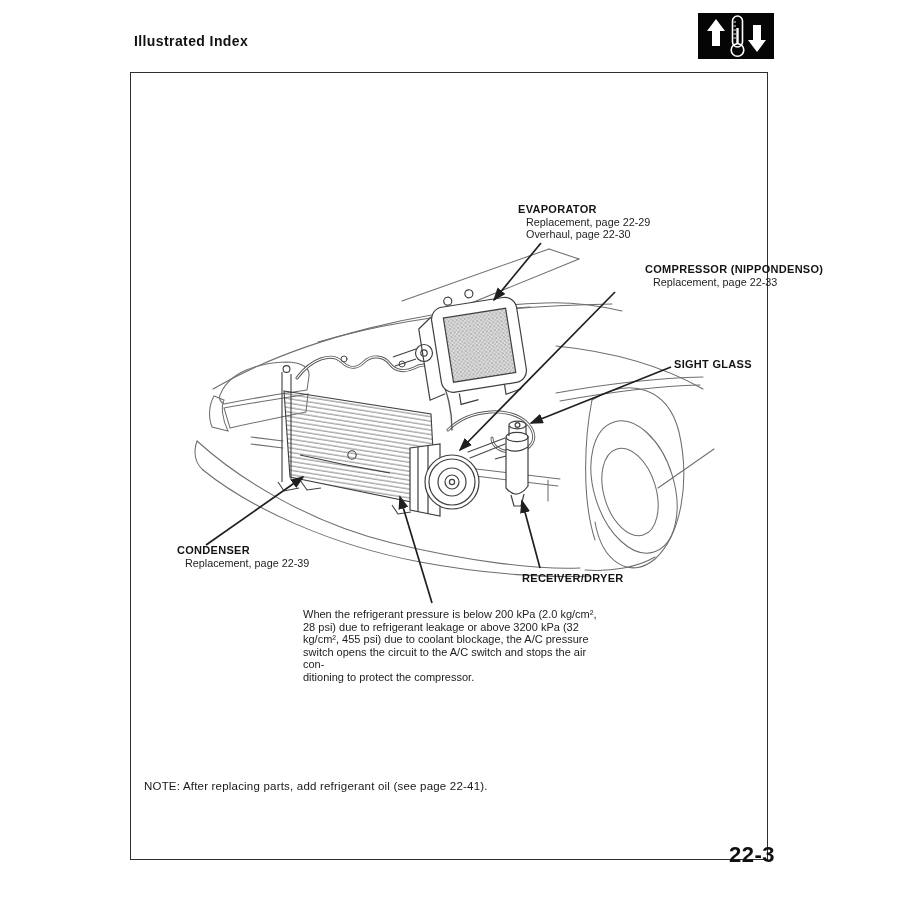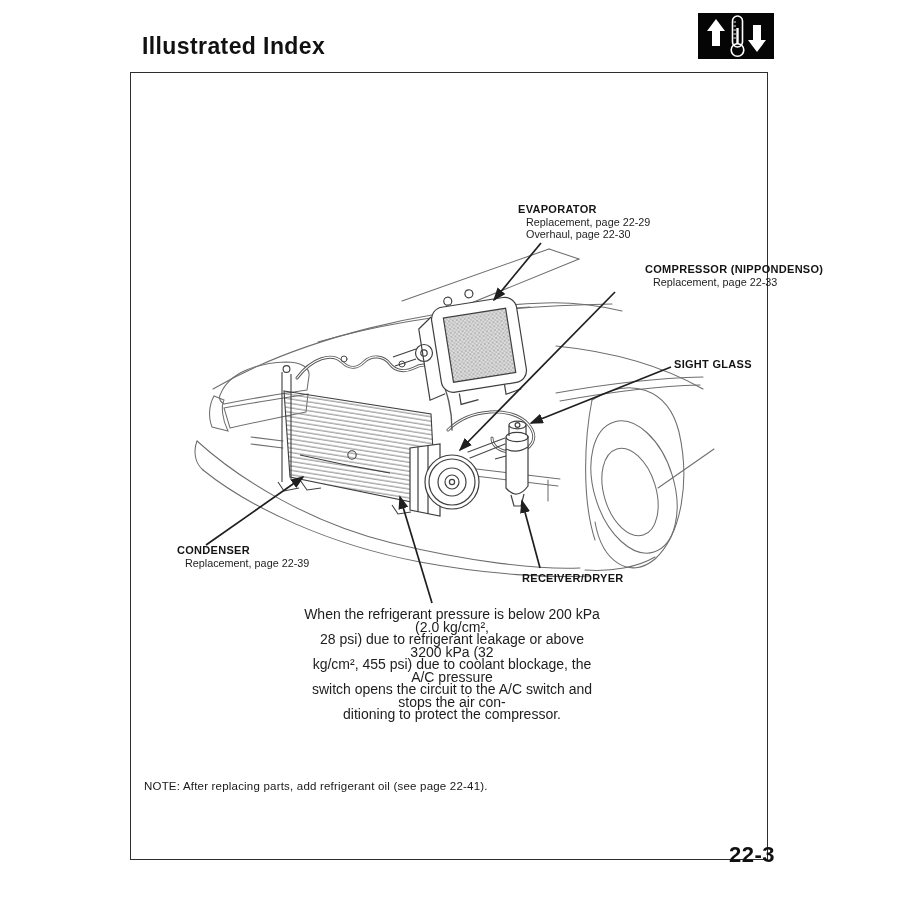--- a/index.html
+++ b/index.html
@@ -3,41 +3,41 @@
 <meta charset="utf-8">
 <style>
   * { margin:0; padding:0; box-sizing:border-box; }
   html,body { background:#ffffff; }
   body {
     width:901px; height:901px; position:relative; overflow:hidden;
     font-family:"Liberation Sans", sans-serif; color:#161616;
   }
   .abs { position:absolute; }
   .page-title {
-    left:134px; top:33px; font-size:23px; font-weight:bold;
-    letter-spacing:0.4px; color:#111;margin-left:8px;
+    left:134px; top:33px; font-size:14px; font-weight:bold;
+    letter-spacing:0.4px; color:#111;
   }
   .nav-box { left:698px; top:13px; width:76px; height:46px; }
   .frame {
     left:130px; top:72px; width:638px; height:788px;
     border:1.6px solid #2e2e2e; background:#fff;
   }
   .diagram-svg { left:0; top:0; width:901px; height:901px; pointer-events:none; }
   .lbl { position:absolute; line-height:12.6px; }
   .lbl .t { font-size:11px; font-weight:bold; letter-spacing:0.3px; color:#141414; white-space:nowrap; }
   .lbl .s { font-size:10.8px; color:#1d1d1d; white-space:nowrap;padding-left:8px; }
   .lbl-evaporator { left:518px; top:203px; }
   .lbl-compressor { left:605px; top:263px;margin-left:40px; }
   .lbl-sightglass { left:674px; top:358px; }
   .lbl-condenser  { left:177px; top:544px; }
   .lbl-receiver   { left:522px; top:572px; }
   .lbl-acps       { left:303px; top:605px; width:300px; }
   .lbl-acps .body {
-    margin-top:3px; font-size:14px; line-height:12.5px; color:#1d1d1d;
-    white-space:pre-line; width:298px;text-align:center;
+    margin-top:3px; font-size:11px; line-height:12.5px; color:#1d1d1d;
+    white-space:pre-line; width:298px;
   }
   .note-line { left:144px; top:780px; font-size:11.5px; color:#181818; letter-spacing:0.2px; }
   .page-number {
     left:630px; top:842px; width:145px; text-align:right;
     font-size:22px; font-weight:bold; letter-spacing:0.5px; color:#111;
   }
 </style>
 </head>
 <body>
 

